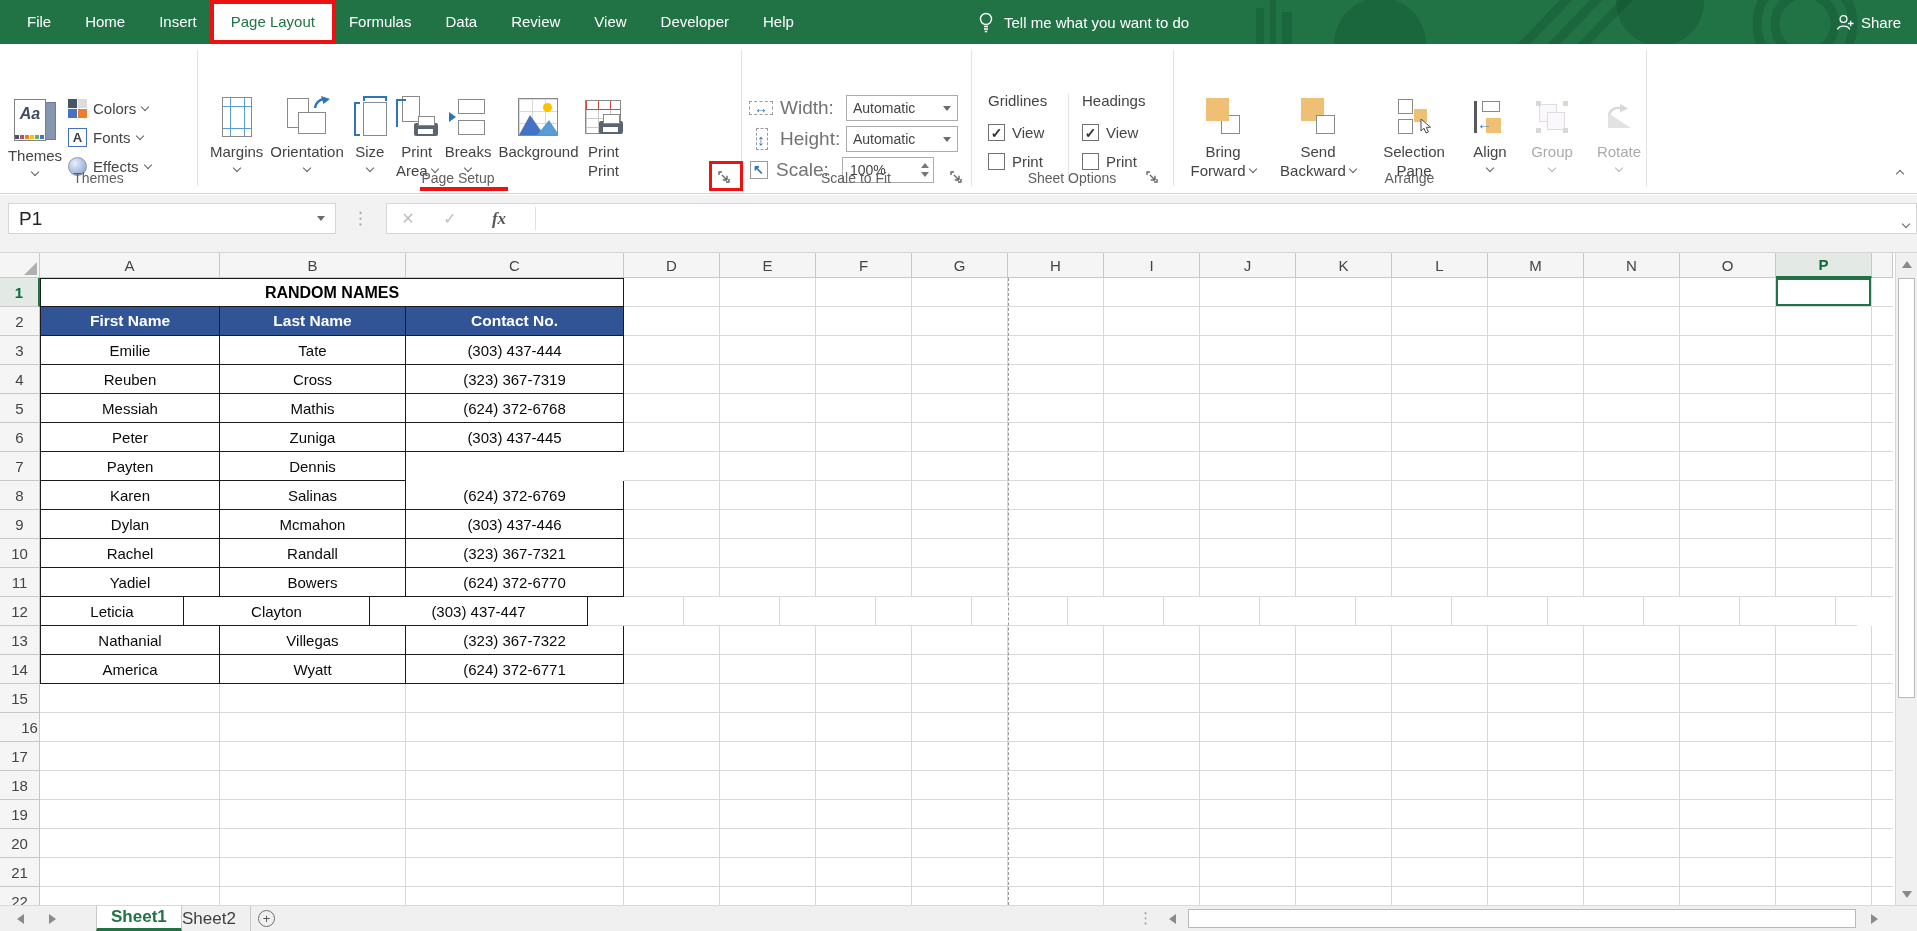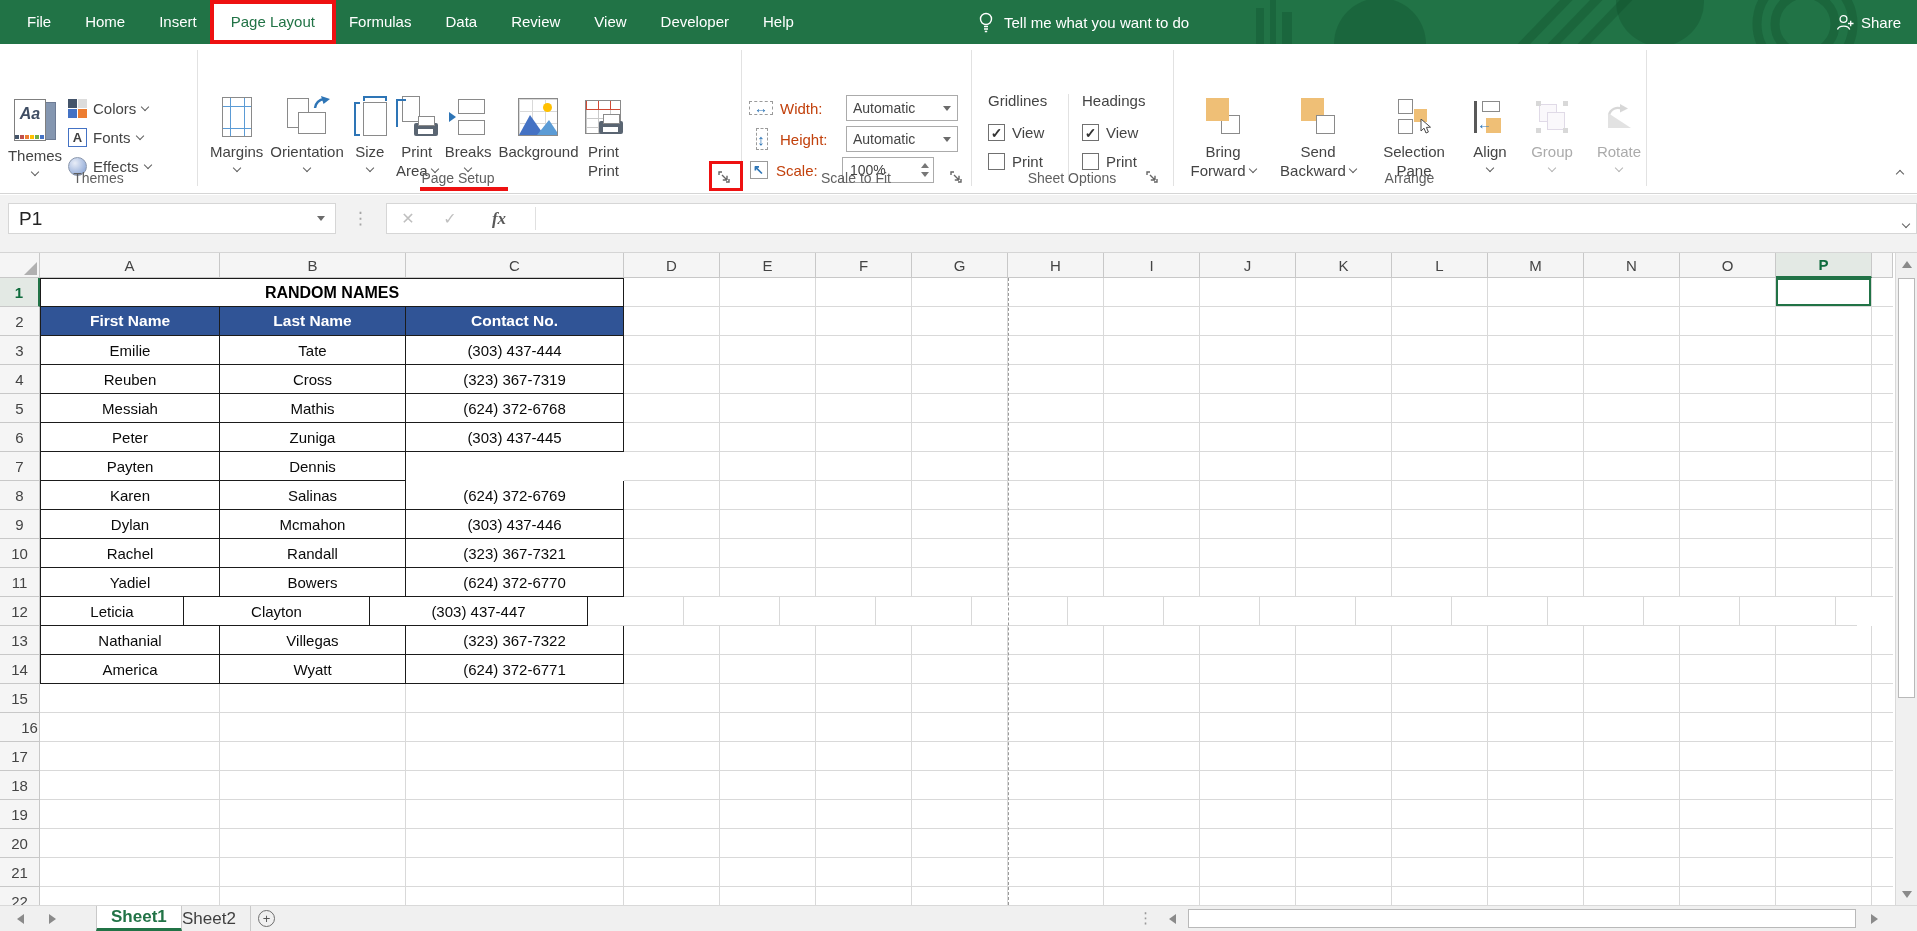--- a/index.html
+++ b/index.html
@@ -37,21 +37,21 @@
   .dda{width:0;height:0;border-left:4px solid transparent;border-right:4px solid transparent;border-top:5px solid #6b6b6b;display:inline-block;}
 
   .themesbig{position:absolute;left:6px;top:48px;width:58px;}
   .smallstack{position:absolute;left:68px;top:50px;}
   .sbtn{display:flex;align-items:center;gap:6px;height:29px;font-size:15px;color:#444;cursor:default;}
   .psrow{position:absolute;left:210px;top:44px;display:flex;gap:7px;}
   .arrow-row{position:absolute;left:1180px;top:44px;display:flex;gap:5px;}
 
   .scalegrp{position:absolute;left:748px;top:50px;display:flex;flex-direction:column;gap:3px;}
   .srow{display:flex;align-items:center;height:28px;gap:6px;}
-  .slab{font-size:15px;color:#c2410c;width:60px;}
+  .slab{font-size:19px;color:#737373;width:60px;}
   .combo{width:112px;height:26px;border:1px solid #ABABAB;background:#fff;display:flex;align-items:center;font-size:14px;color:#444;padding:0 6px;justify-content:space-between;cursor:default;}
   .spinbox{width:92px;height:26px;border:1px solid #ABABAB;background:#fff;display:flex;align-items:center;font-size:14px;color:#444;padding:0 4px 0 7px;justify-content:space-between;cursor:default;}
   .spins{display:flex;flex-direction:column;gap:4px;align-items:center;}
   .tu{width:0;height:0;border-left:4px solid transparent;border-right:4px solid transparent;border-bottom:5px solid #777;}
   .tdn{width:0;height:0;border-left:4px solid transparent;border-right:4px solid transparent;border-top:5px solid #777;}
 
   .so-col{position:absolute;top:48px;}
   .so-t{font-size:15px;color:#444;margin-bottom:9px;}
   .cbrow{display:flex;align-items:center;gap:7px;height:29px;font-size:15px;color:#444;cursor:default;}
   .cb{width:17px;height:17px;border:1.5px solid #707070;background:#fff;display:flex;align-items:center;justify-content:center;position:relative;}

